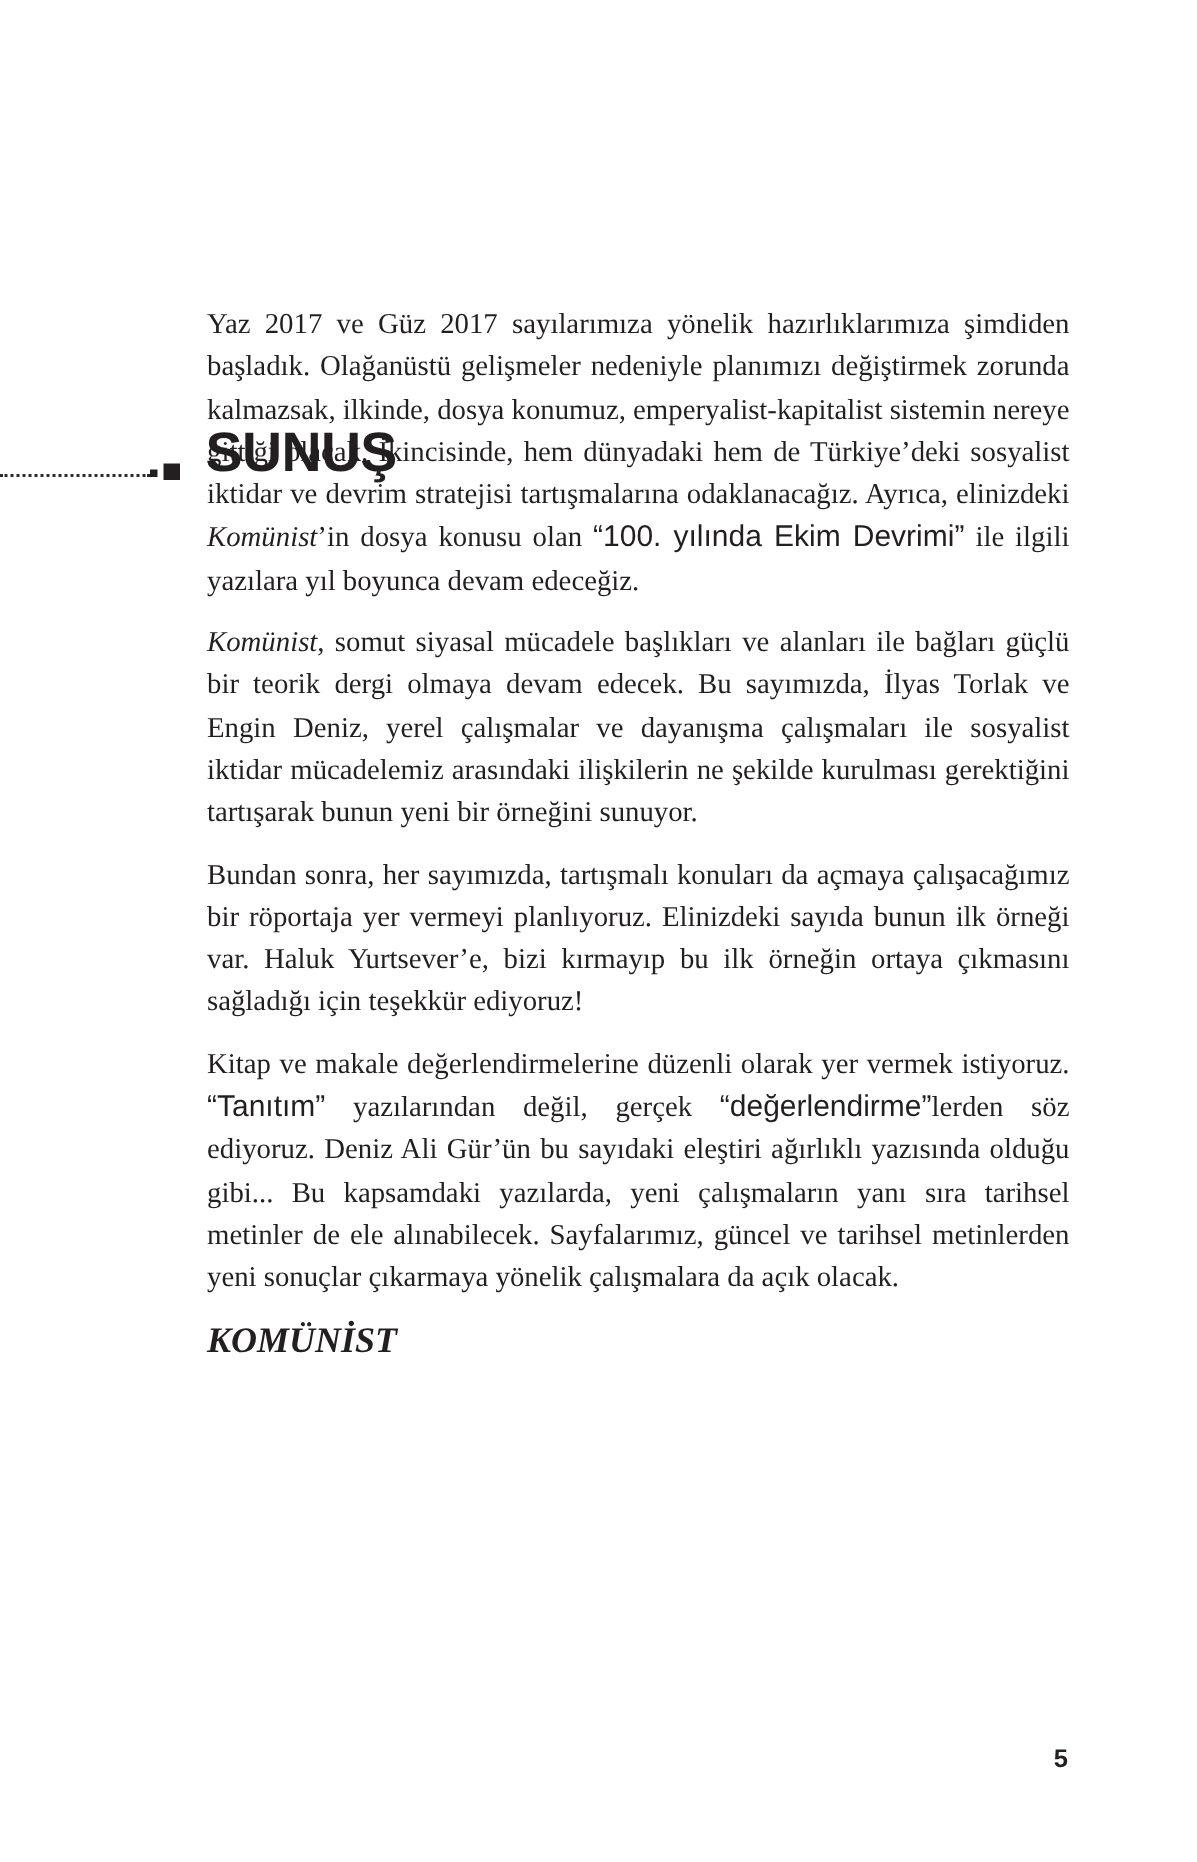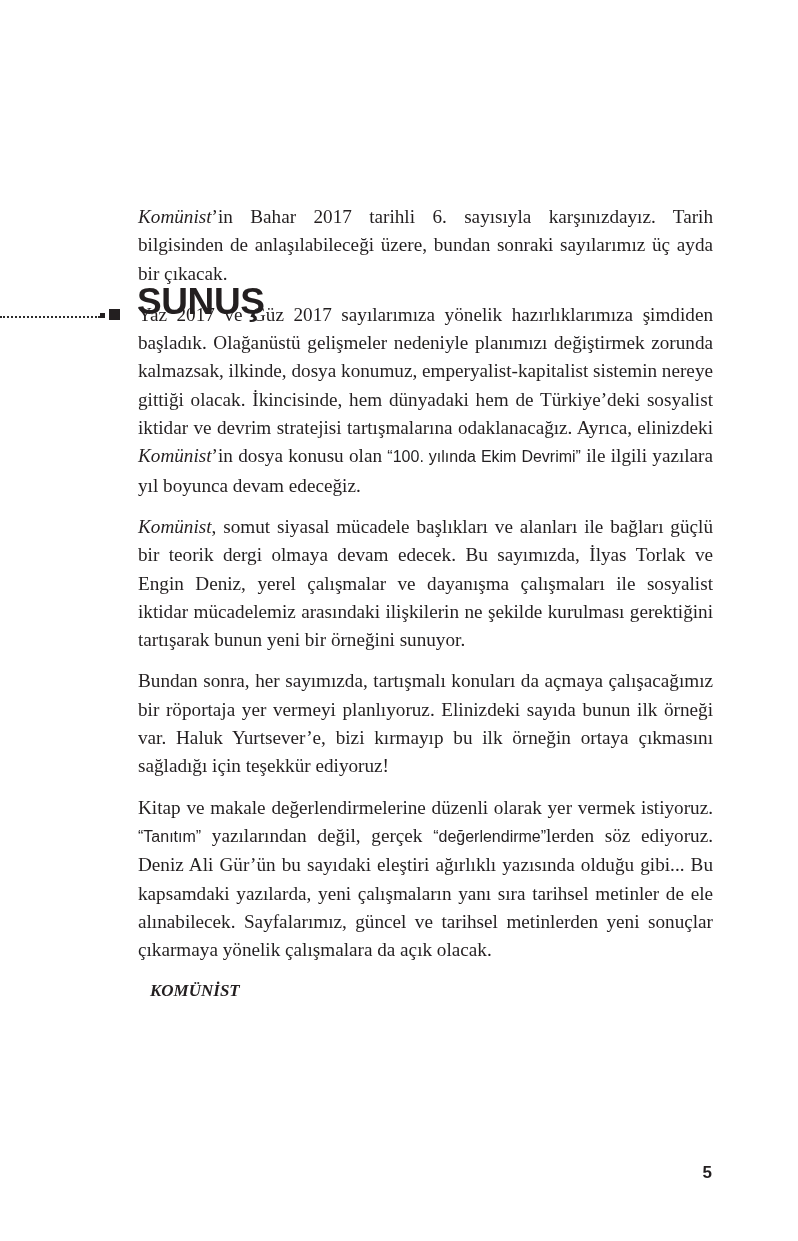--- a/index.html
+++ b/index.html
@@ -93,30 +93,30 @@
   .para:last-child {
     margin-bottom: 0;
   }
 
   .it {
     font-style: italic;
   }
 
   .sans {
     font-family: "Liberation Sans", sans-serif;
-    font-size: 16px;
+    font-size: 20px;
   }
 
   .signature {
     font-family: "Liberation Serif", serif;
     font-weight: bold;
     font-style: italic;
-    font-size: 17px;
+    font-size: 24px;
     line-height: 28.3px;
-    margin: 12px;
+    margin: 0;
     color: #231f20;
   }
 
   
   .page-number {
     position: absolute;
     right: 86px;
     top: 1163px;
     font-family: "Liberation Sans", sans-serif;
     font-weight: bold;
@@ -131,21 +131,20 @@
 
   <div class="header-block">
     <div class="deco-rule"></div>
     <div class="deco-square-small"></div>
     <div class="deco-square-large"></div>
     <h1 class="page-title">SUNUŞ</h1>
   </div>
 
   <div class="content">
 
-  <p class="para"><span class="it">Komünist</span><span>’in Bahar 2017 tarihli 6. sayısıyla karşınızdayız. Tarih bilgisinden de anlaşılabileceği üzere, bundan sonraki sayılarımız üç ayda bir çıkacak.</span></p>
       <p class="para"><span>Yaz 2017 ve Güz 2017 sayılarımıza yönelik hazırlıklarımıza şimdiden başladık. Olağanüstü gelişmeler nedeniyle planımızı değiştirmek zorunda kalmazsak, ilkinde, dosya konumuz, emperyalist-kapitalist sistemin nereye gittiği olacak. İkincisinde, hem dünyadaki hem de Türkiye’deki sosyalist iktidar ve devrim stratejisi tartışmalarına odaklanacağız. Ayrıca, elinizdeki </span><span class="it">Komünist</span><span>’in dosya konusu olan </span><span class="sans">“100. yılında Ekim Devrimi”</span><span> ile ilgili yazılara yıl boyunca devam edeceğiz.</span></p>
       <p class="para"><span class="it">Komünist</span><span>, somut siyasal mücadele başlıkları ve alanları ile bağları güçlü bir teorik dergi olmaya devam edecek. Bu sayımızda, İlyas Torlak ve Engin Deniz, yerel çalışmalar ve dayanışma çalışmaları ile sosyalist iktidar mücadelemiz arasındaki ilişkilerin ne şekilde kurulması gerektiğini tartışarak bunun yeni bir örneğini sunuyor.</span></p>
       <p class="para"><span>Bundan sonra, her sayımızda, tartışmalı konuları da açmaya çalışacağımız bir röportaja yer vermeyi planlıyoruz. Elinizdeki sayıda bunun ilk örneği var. Haluk Yurtsever’e, bizi kırmayıp bu ilk örneğin ortaya çıkmasını sağladığı için teşekkür ediyoruz!</span></p>
       <p class="para"><span>Kitap ve makale değerlendirmelerine düzenli olarak yer vermek istiyoruz. </span><span class="sans">“Tanıtım”</span><span> yazılarından değil, gerçek </span><span class="sans">“değerlendirme”</span><span>lerden söz ediyoruz. Deniz Ali Gür’ün bu sayıdaki eleştiri ağırlıklı yazısında olduğu gibi... Bu kapsamdaki yazılarda, yeni çalışmaların yanı sıra tarihsel metinler de ele alınabilecek. Sayfalarımız, güncel ve tarihsel metinlerden yeni sonuçlar çıkarmaya yönelik çalışmalara da açık olacak.</span></p>
       <p class="signature">KOMÜNİST</p>
     </div>
 
   <div class="page-number">5</div>
 
 </div>

